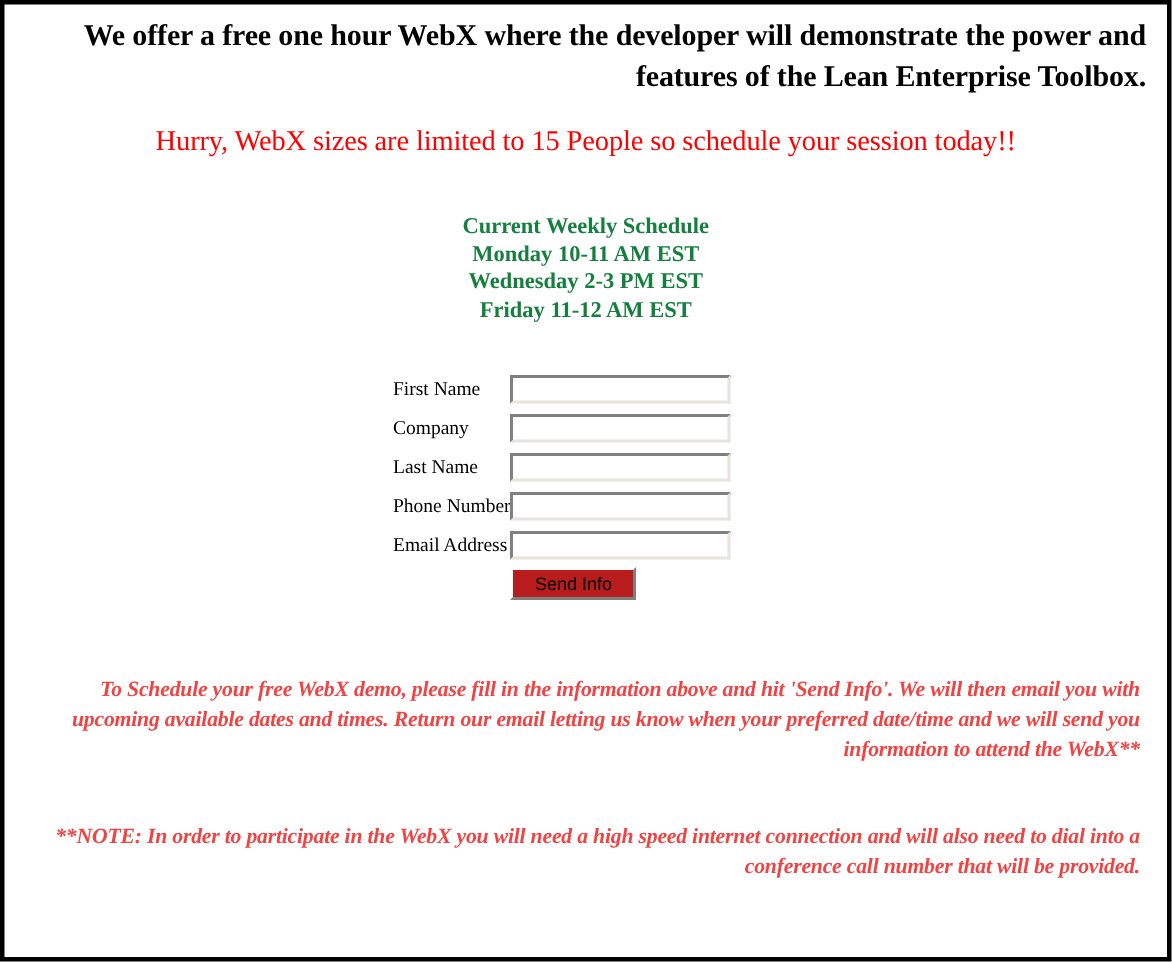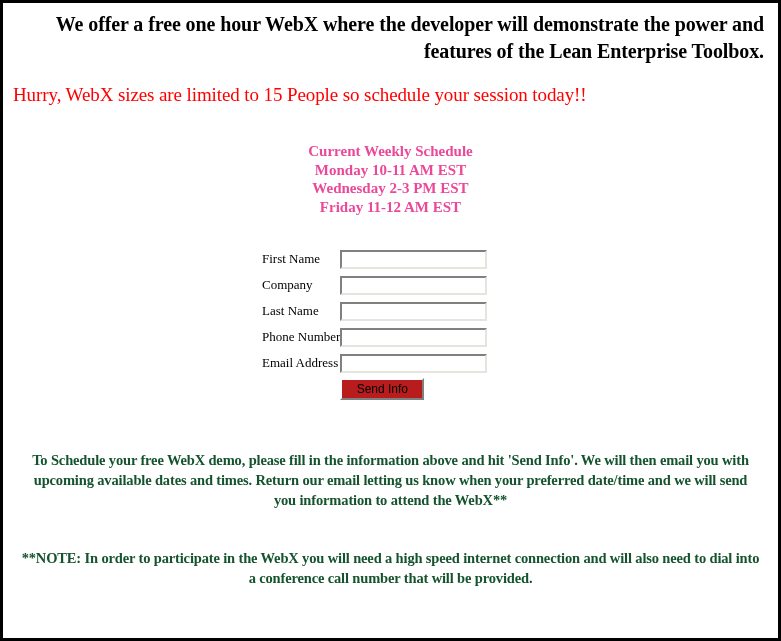--- a/index.html
+++ b/index.html
@@ -30,37 +30,37 @@
     font-family: "Liberation Serif", "DejaVu Serif", serif;
     font-weight: bold;
     font-size: 20px;
     line-height: 27px;
     color: #000000;
     padding: 8px 14px 0 14px;
     letter-spacing: -0.1px;
   }
 
   .subhead {
-    text-align: left;
+    text-align: center;
     font-family: "Liberation Serif", "DejaVu Serif", serif;
     font-size: 19px;
     line-height: 24px;
     color: #FF0000;
     padding: 18px 10px 0 10px;
     letter-spacing: -0.1px;
   }
 
   
   .schedule {
     text-align: center;
     font-family: "Liberation Serif", "DejaVu Serif", serif;
     font-weight: bold;
     font-size: 15px;
     line-height: 18.5px;
-    color: #ec4899;
+    color: #15803d;
     padding-top: 35px;
   }
   .schedule div { white-space: nowrap; }
 
   
   .form-wrap {
     padding-top: 30px;
     padding-left: 259px;
   }
   table.signup-form {
@@ -117,28 +117,29 @@
     border-top: 2px solid #ffffff;
     border-left: 2px solid #ffffff;
     border-right: 2px solid #808080;
     border-bottom: 2px solid #808080;
     cursor: pointer;
     line-height: 16px;
   }
 
   
   .note-block {
-    text-align: center;
+    text-align: right;
     font-family: "Liberation Serif", "DejaVu Serif", serif;
     font-weight: bold;
     font-size: 14.5px;
     line-height: 20px;
-    color: #14532d;
+    color: #ef4444;
     padding: 0 18px;
     letter-spacing: -0.15px;
+    font-style: italic;
   }
   .para-schedule { padding-top: 48px; }
   .para-note { padding-top: 38px; }
 </style>
 </head>
 <body>
 
 <div id="page">
 
   <div class="headline">We offer a free one hour WebX where the developer will demonstrate the power and features of the Lean Enterprise Toolbox.</div>

